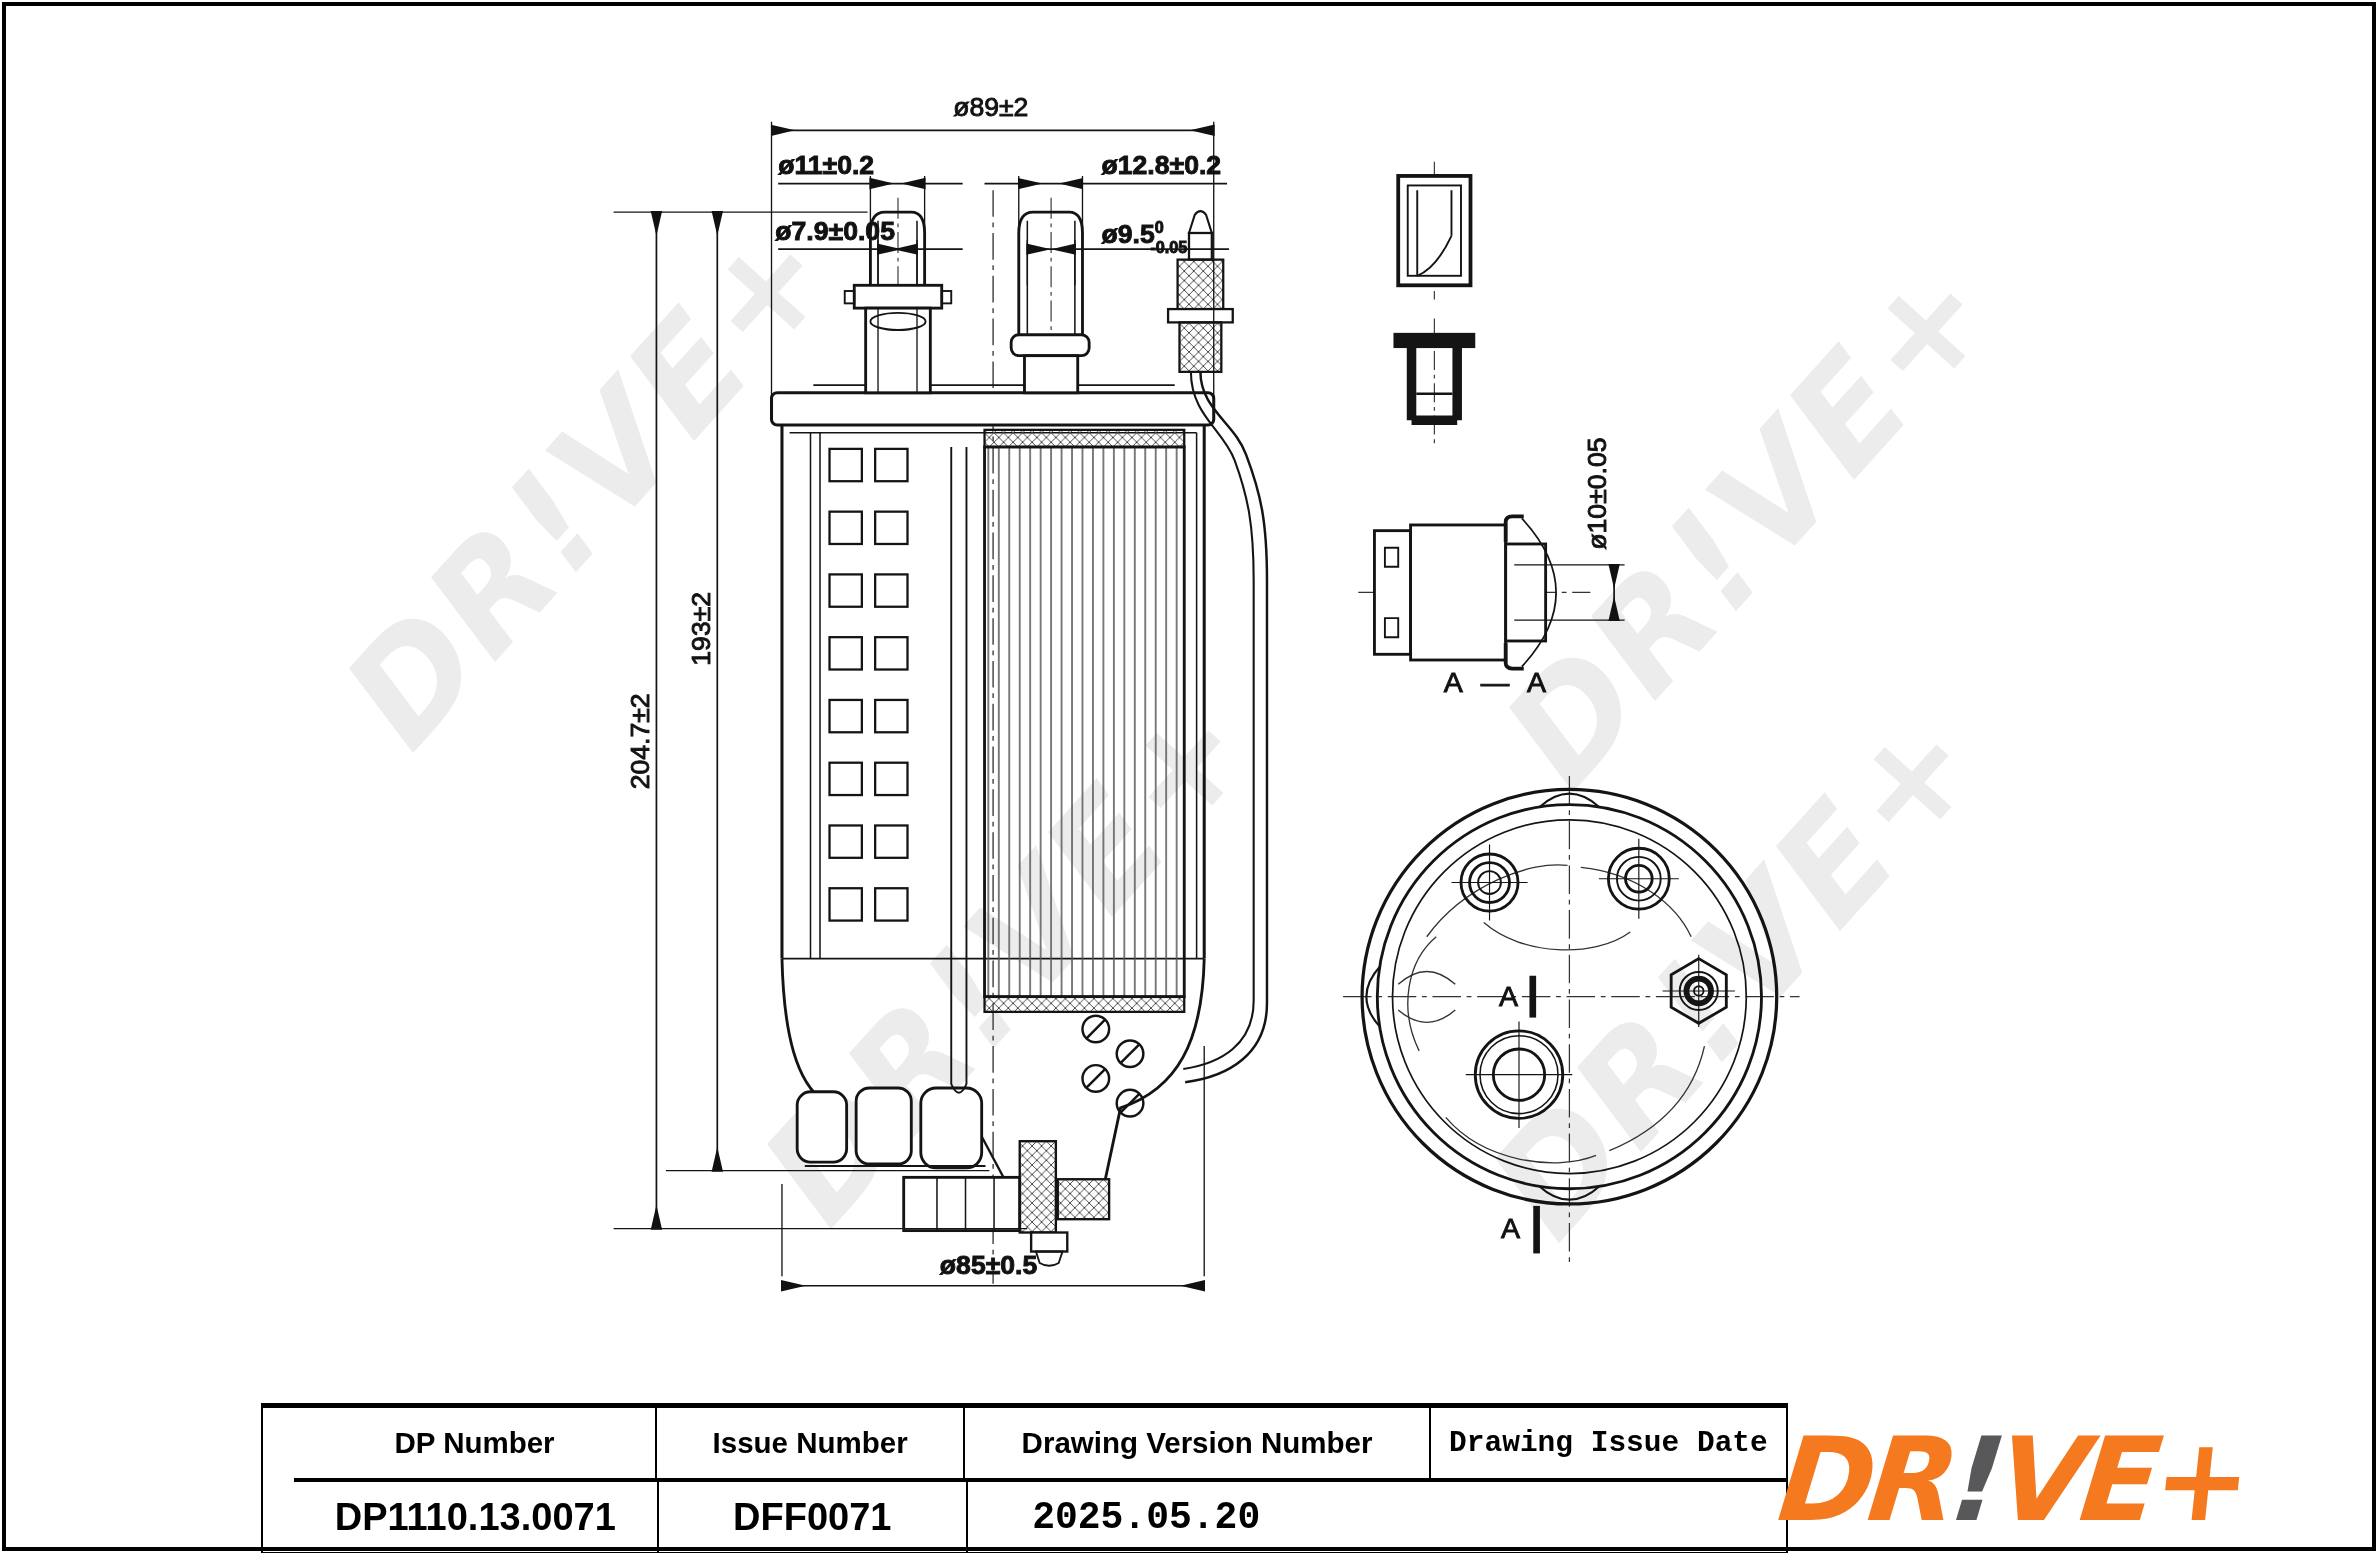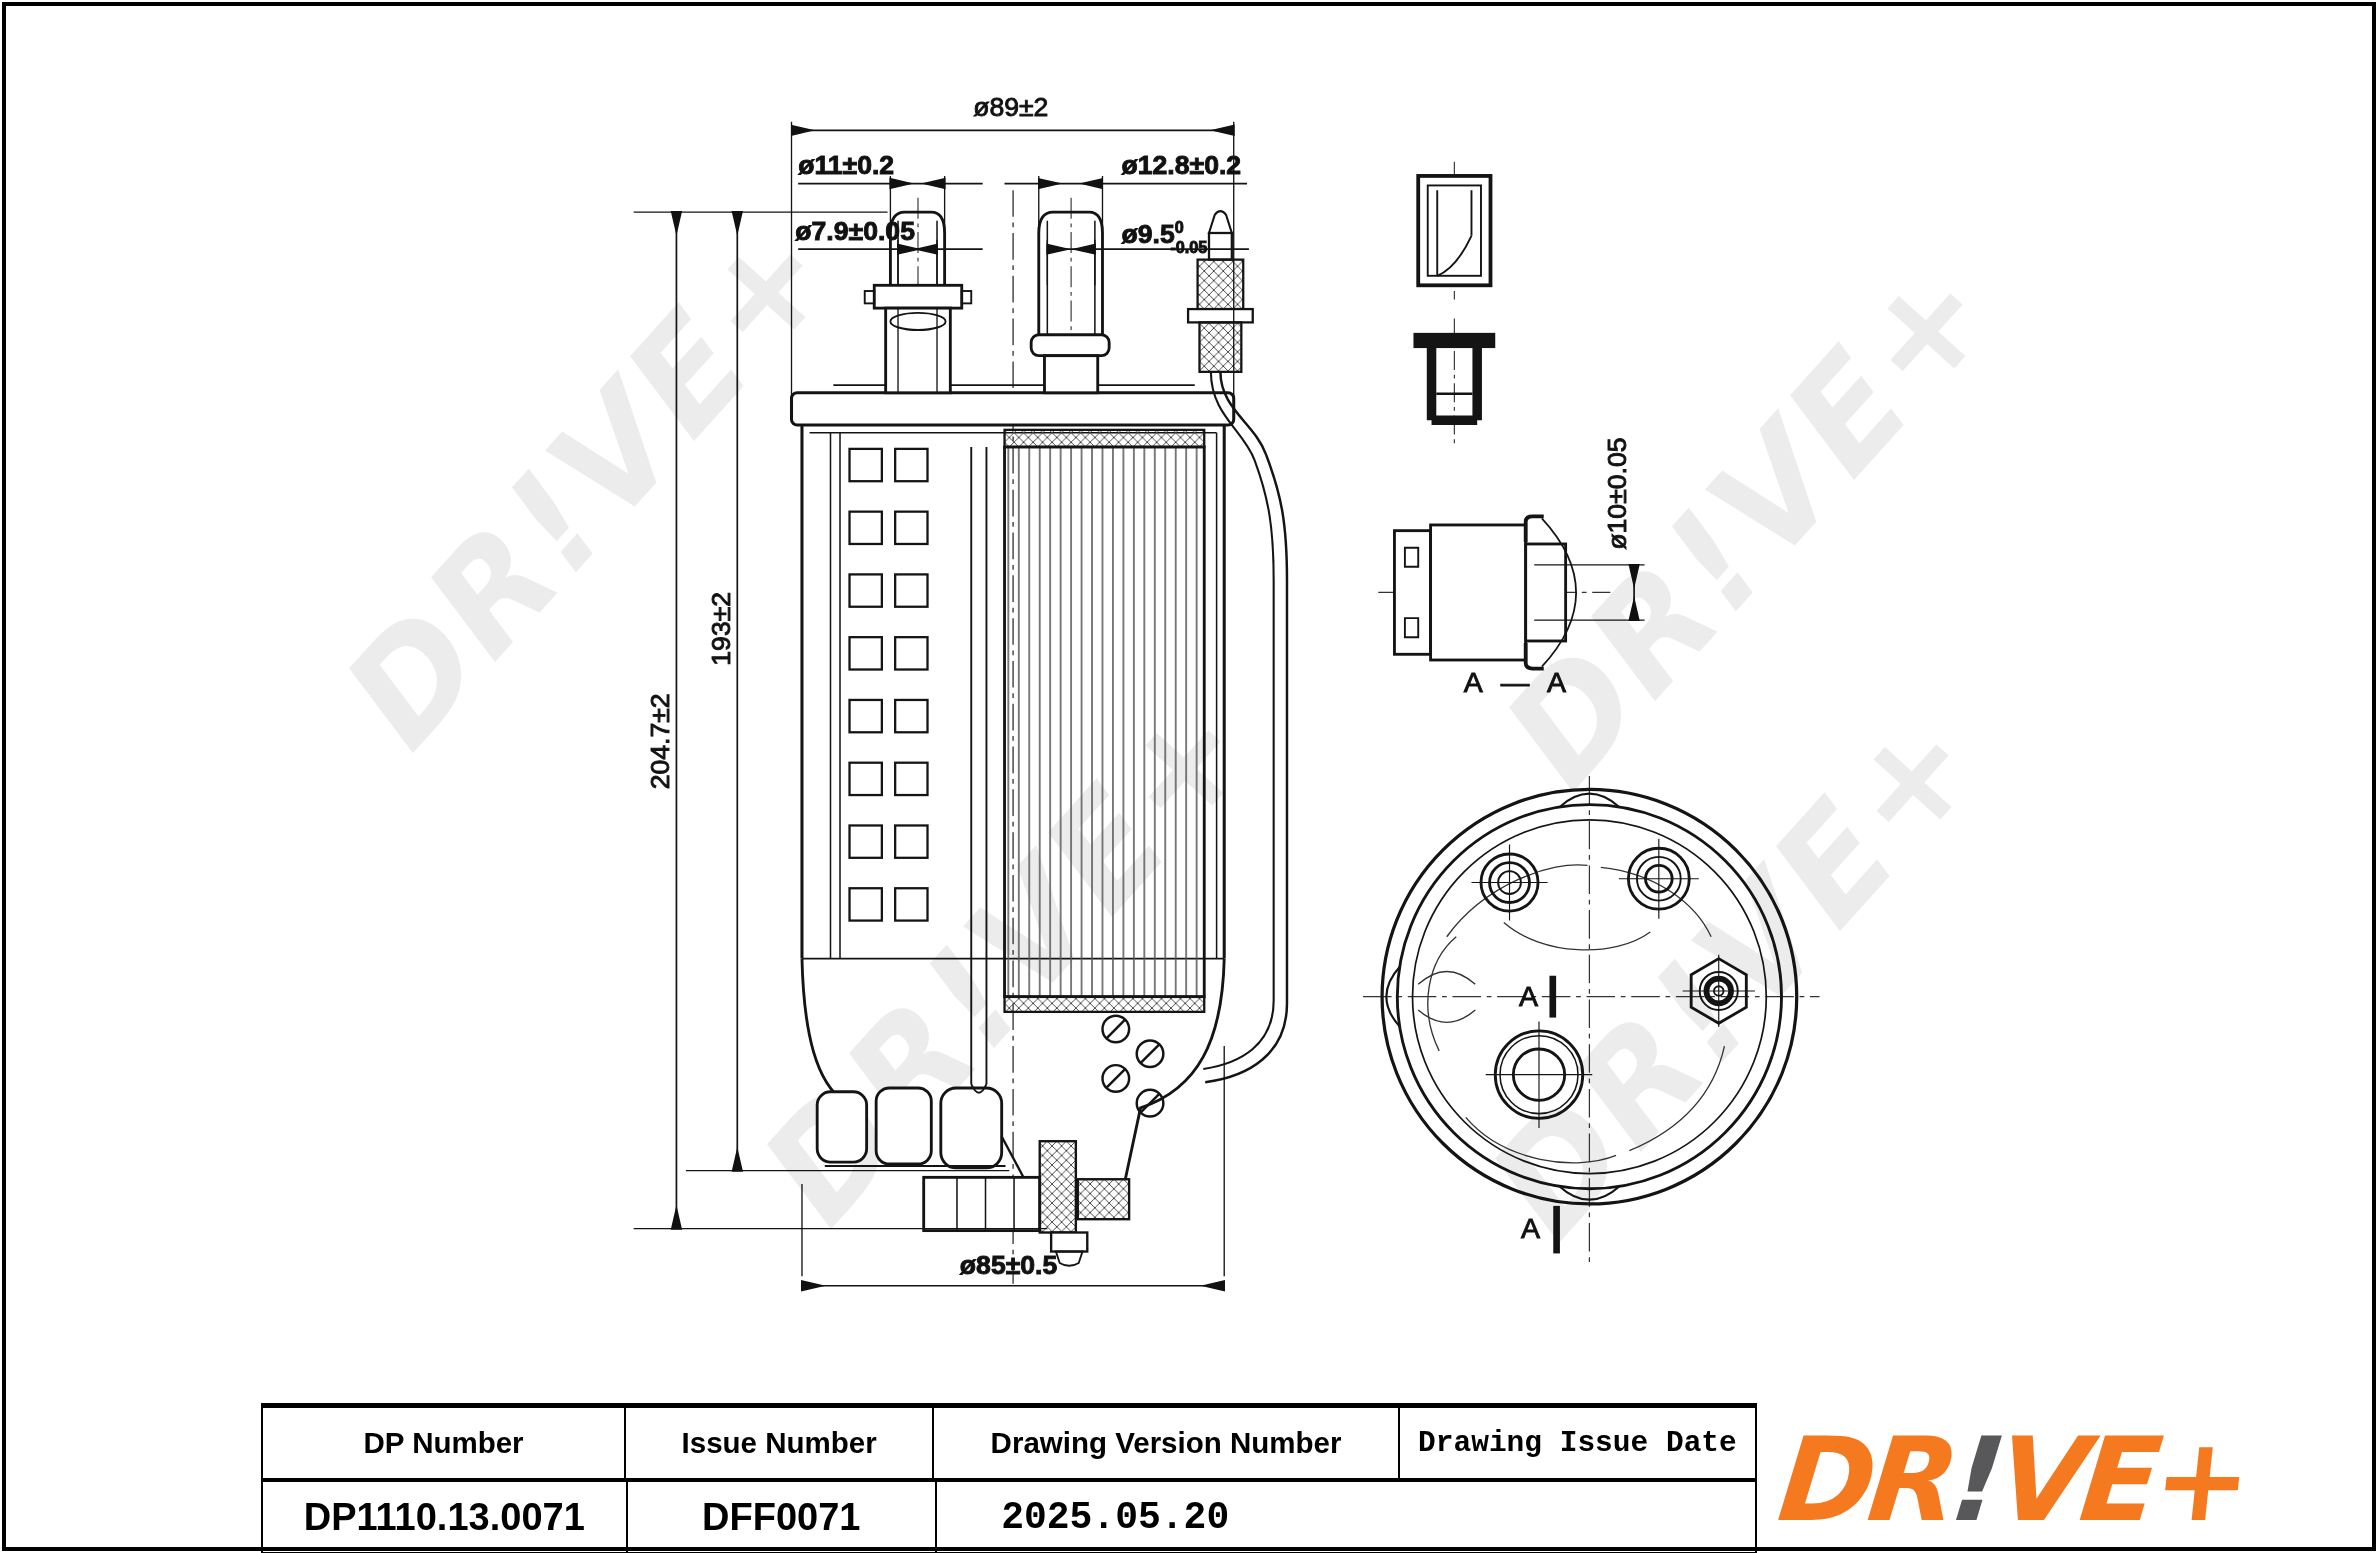--- a/index.html
+++ b/index.html
@@ -2,30 +2,30 @@
 <html style="font-size:15px"><head>
 <meta charset="utf-8">
 <style>
   html,body{margin:0;padding:0;background:#fff;}
   #stage{position:relative;width:2378px;height:1553px;background:#fff;overflow:hidden;
          font-family:"Liberation Sans", sans-serif;}
   #frame{position:absolute;inset:1.9px;border:4.8px solid #000;pointer-events:none;z-index:30;}
   .wm{position:absolute;width:856px;text-align:center;color:#ececec;
       font-family:"DejaVu Sans", sans-serif;font-weight:bold;font-style:italic;
       font-size:143px;letter-spacing:3.8px;white-space:nowrap;z-index:1;user-select:none;}
-  #svgwrap{position:absolute;inset:0;z-index:5;padding-left:20px;}
+  #svgwrap{position:absolute;inset:0;z-index:5;}
   svg text{font-family:"Liberation Sans", sans-serif;fill:#111;}
   .dim{font-size:28px;font-weight:normal;}
   .dimb{font-size:28px;font-weight:bold;}
   .cap{font-size:30px;font-weight:normal;letter-spacing:6px;}
   .mark{font-size:30px;}
 
   
   #titleblock{position:absolute;left:261px;top:1403px;width:1492px;height:144px;z-index:20;
-              background:#fff;border:2.9px solid #000;border-top-width:5.7px;display:flex;flex-direction:column;}
+              background:#fff;border:2.9px solid #000;border-top-width:5.7px;display:flex;flex-direction:column;padding-left:31px;}
   #titleblock .row{display:flex;flex:1;}
   #titleblock .row.hdr{border-bottom:4.8px solid #000;}
   #titleblock .cell{display:flex;align-items:center;justify-content:center;
                     border-right:2.9px solid #000;overflow:hidden;}
   #titleblock .cell:last-child{border-right:none;}
   #titleblock .c0{width:24.3%;} #titleblock .c1{width:20.6%;}
   #titleblock .c2{width:31.2%;} #titleblock .c3{width:23.9%;font-family:Liberation Mono, monospace;}
   #titleblock .hdr .cell{font-weight:bold;font-size:29.5px;}
   #titleblock .val .cell{font-weight:bold;font-size:38px;}
 

